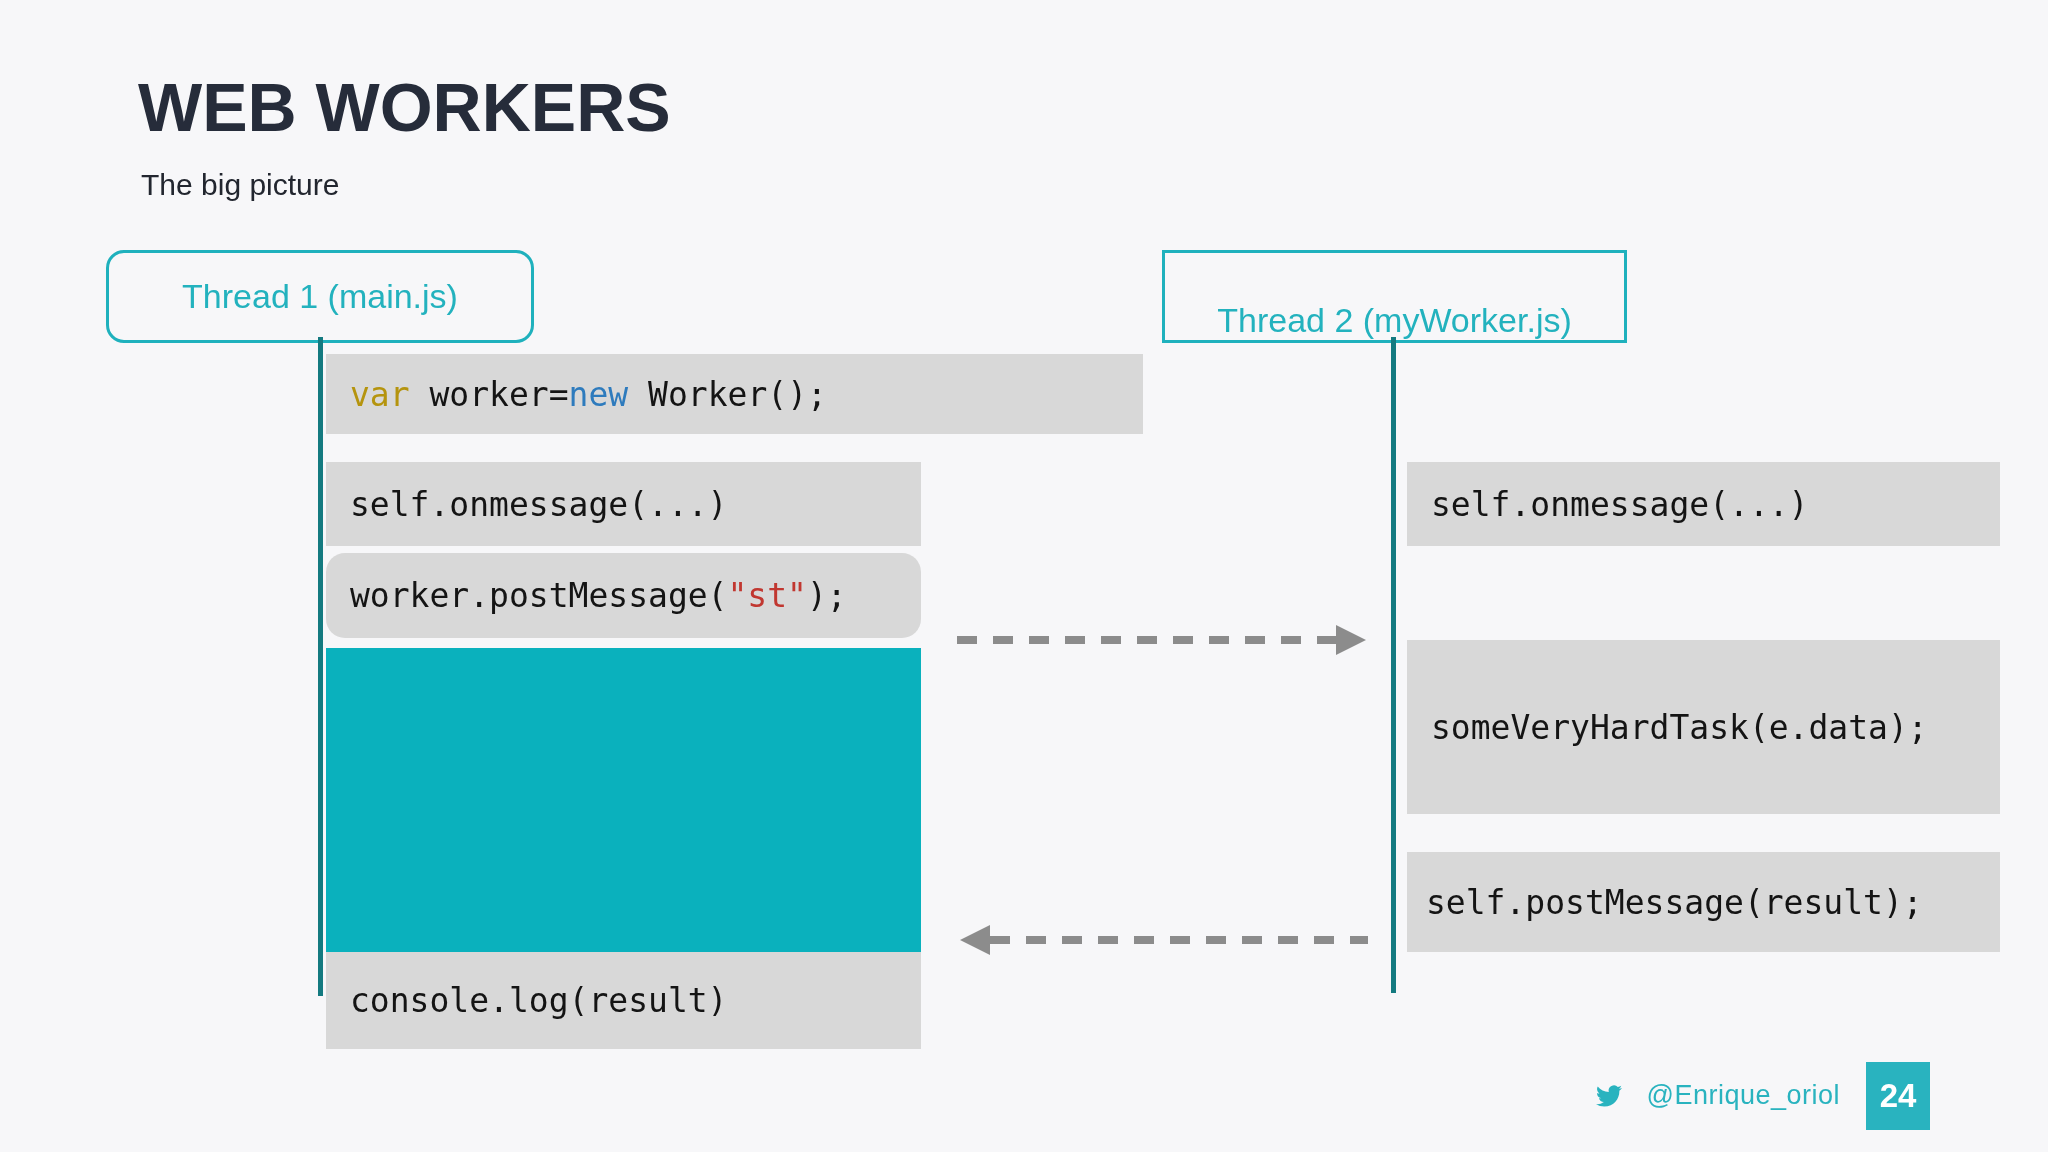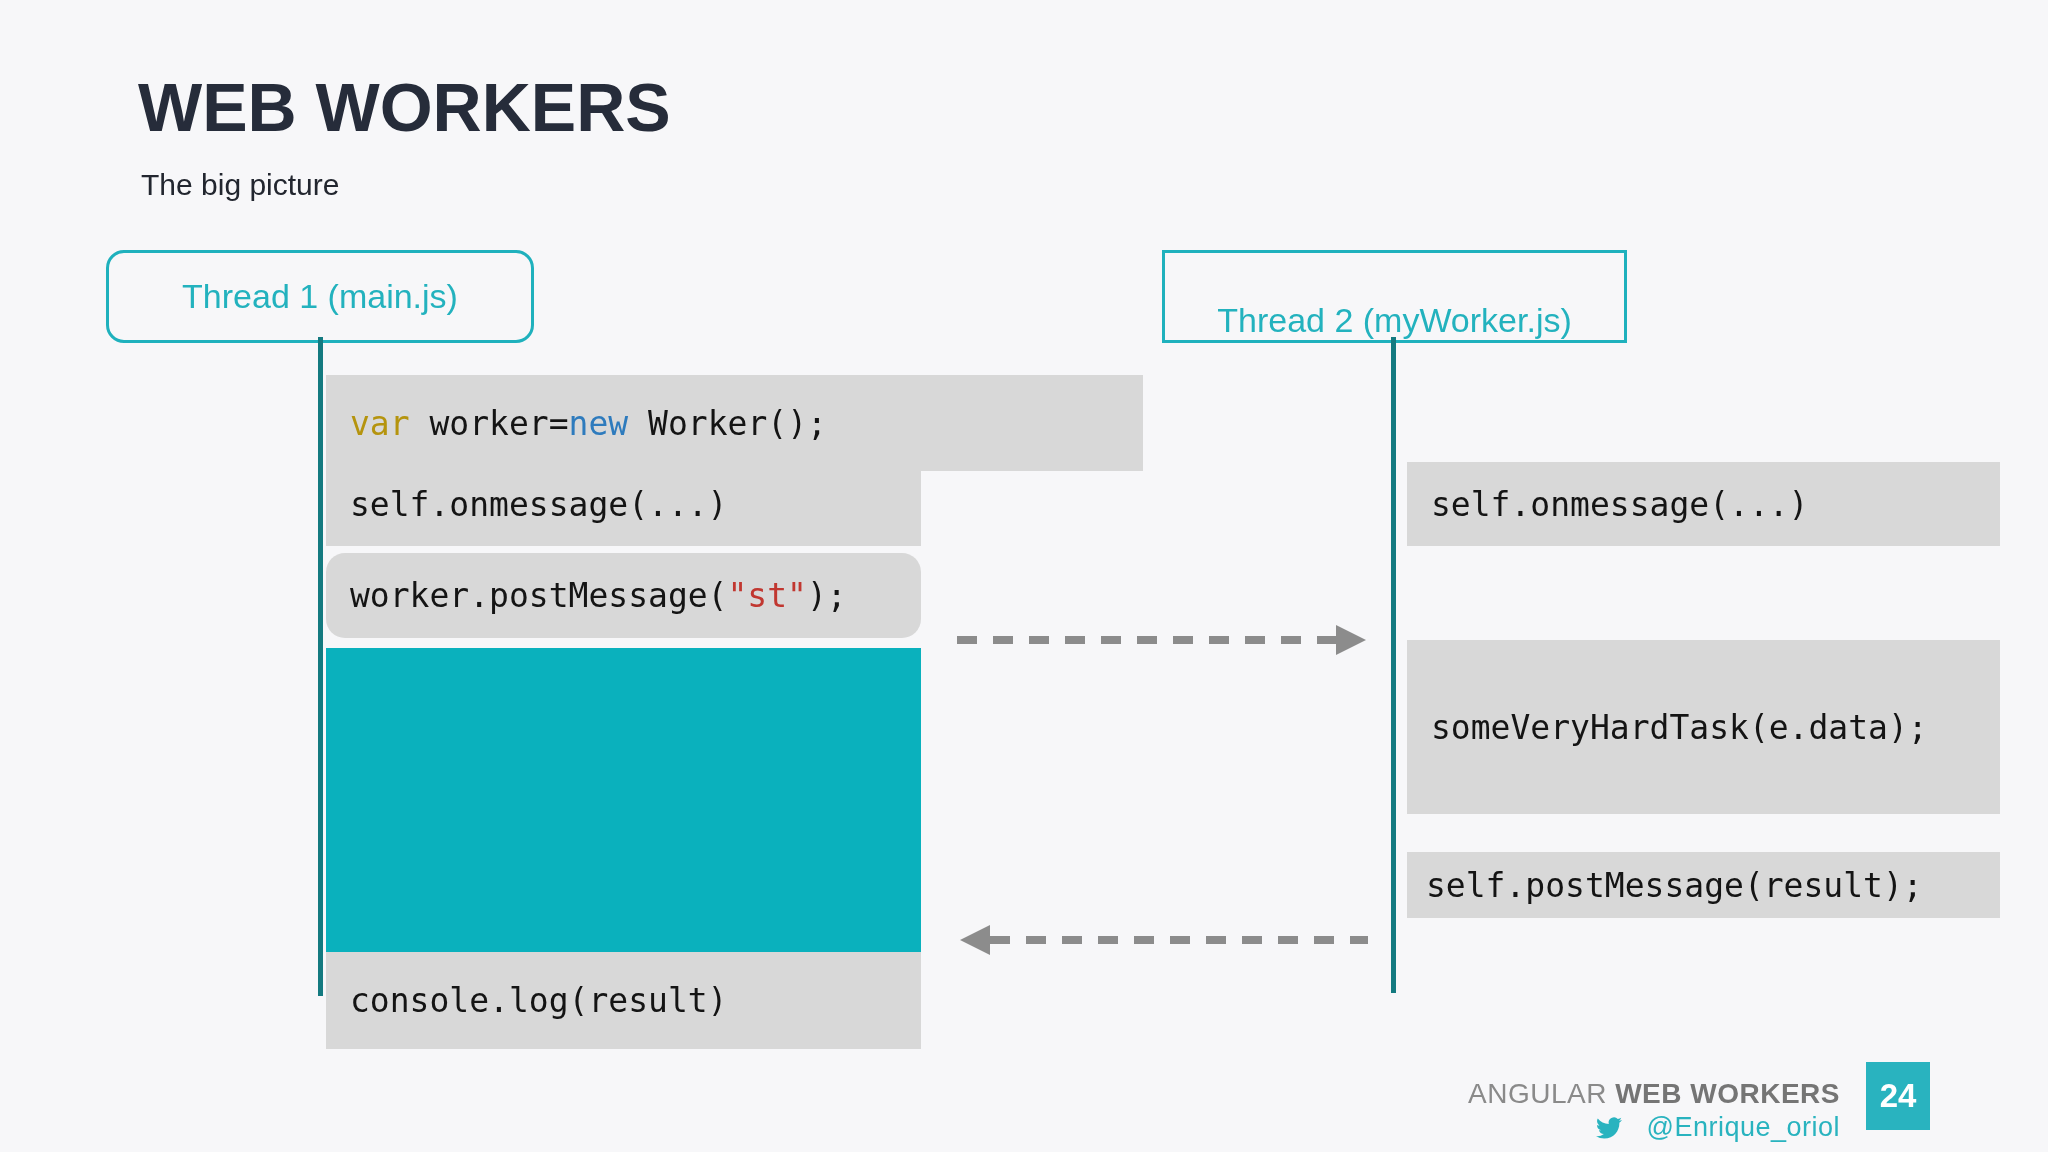--- a/index.html
+++ b/index.html
@@ -26,28 +26,28 @@
   .lifeline{width:5px;background:#147a80;}
   .lifeline1{left:318px;top:337px;height:659px;}
   .lifeline2{left:1391px;top:337px;height:656px;}
   .code-block{
     background:#d8d8d8;
     display:flex;align-items:center;
     padding-left:24px;box-sizing:border-box;
     font-family:"DejaVu Sans Mono","Liberation Mono",monospace;
     font-size:33px;color:#141414;white-space:pre;
   }
-  .b1{left:326px;top:375px;width:817px;height:96px;}
+  .b1{left:326px;top:354px;width:817px;height:80px;}
   .b2{left:326px;top:462px;width:595px;height:84px;}
   .b3{left:326px;top:553px;width:595px;height:85px;border-radius:19px;}
   .busy{left:326px;top:648px;width:595px;height:310px;background:#0ab1bd;}
   .b4{left:326px;top:952px;width:595px;height:97px;}
   .r1{left:1407px;top:462px;width:593px;height:84px;}
   .r2{left:1407px;top:640px;width:593px;height:174px;}
-  .r3{left:1407px;top:852px;width:593px;height:66px;padding-left:19px;}
+  .r3{left:1407px;top:852px;width:593px;height:100px;padding-left:19px;}
   .tok-plain{color:#141414;}
   .tok-gold{color:#b5940e;}
   .tok-blue{color:#2e7bbd;}
   .tok-string{color:#c13730;}
   .dashes{
     height:8px;
     background:repeating-linear-gradient(to right,#8c8c8c 0 20px,transparent 20px 36px);
   }
   .dash-fwd{left:957px;top:636px;width:380px;}
   .dash-ret{left:990px;top:936px;width:378px;}
@@ -97,21 +97,20 @@
   <div class="abs code-block r1"><span class="tok-plain">self.onmessage(...)</span></div>
   <div class="abs code-block r2"><span class="tok-plain">someVeryHardTask(e.data);</span></div>
   <div class="abs code-block r3"><span class="tok-plain">self.postMessage(result);</span></div>
 
   <div class="abs dashes dash-fwd"></div>
   <div class="abs head head-right"></div>
   <div class="abs dashes dash-ret"></div>
   <div class="abs head head-left"></div>
 
   <div class="abs footer">
-    <div><span>ANGULAR </span><span class="brand-bold">WEB WORKERS</span></div>
     <div class="twitter-line">
       <svg viewBox="0 0 24 24">
           <path d="M23.953 4.57a10 10 0 01-2.825.775 4.958 4.958 0 002.163-2.723c-.951.555-2.005.959-3.127 1.184a4.92 4.92 0 00-8.384 4.482C7.69 8.095 4.067 6.13 1.64 3.162a4.822 4.822 0 00-.666 2.475c0 1.71.87 3.213 2.188 4.096a4.904 4.904 0 01-2.228-.616v.06a4.923 4.923 0 003.946 4.827 4.996 4.996 0 01-2.212.085 4.936 4.936 0 004.604 3.417 9.867 9.867 0 01-6.102 2.105c-.39 0-.779-.023-1.17-.067a13.995 13.995 0 007.557 2.209c9.053 0 13.998-7.496 13.998-13.985 0-.21 0-.42-.015-.63A9.935 9.935 0 0024 4.59z"></path>
         </svg>
       <span>@Enrique_oriol</span>
     </div>
   </div>
 
   <div class="abs page-badge">
     <span>24</span>

